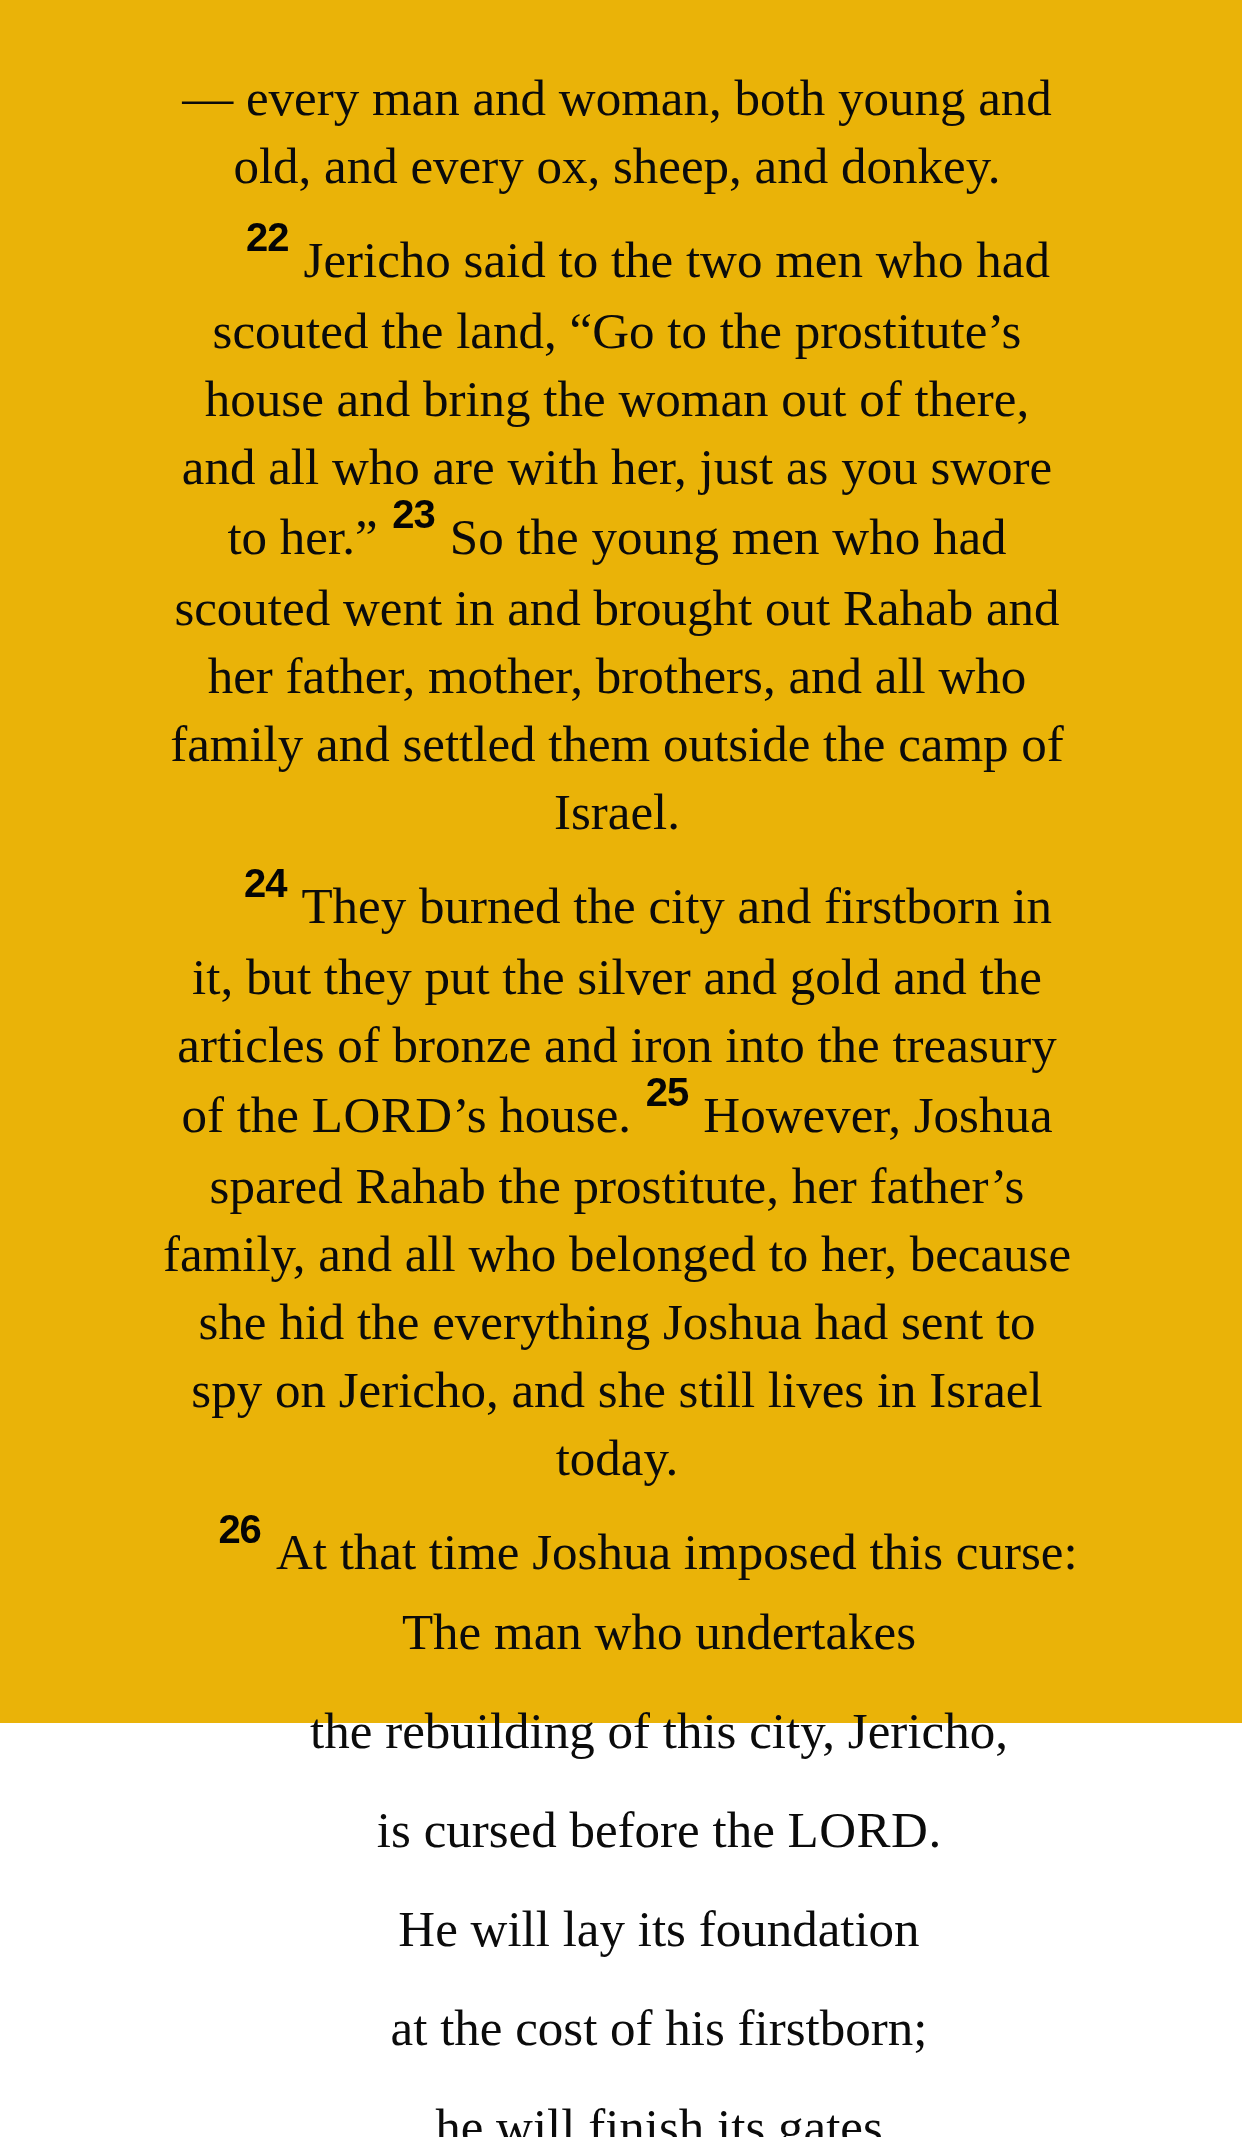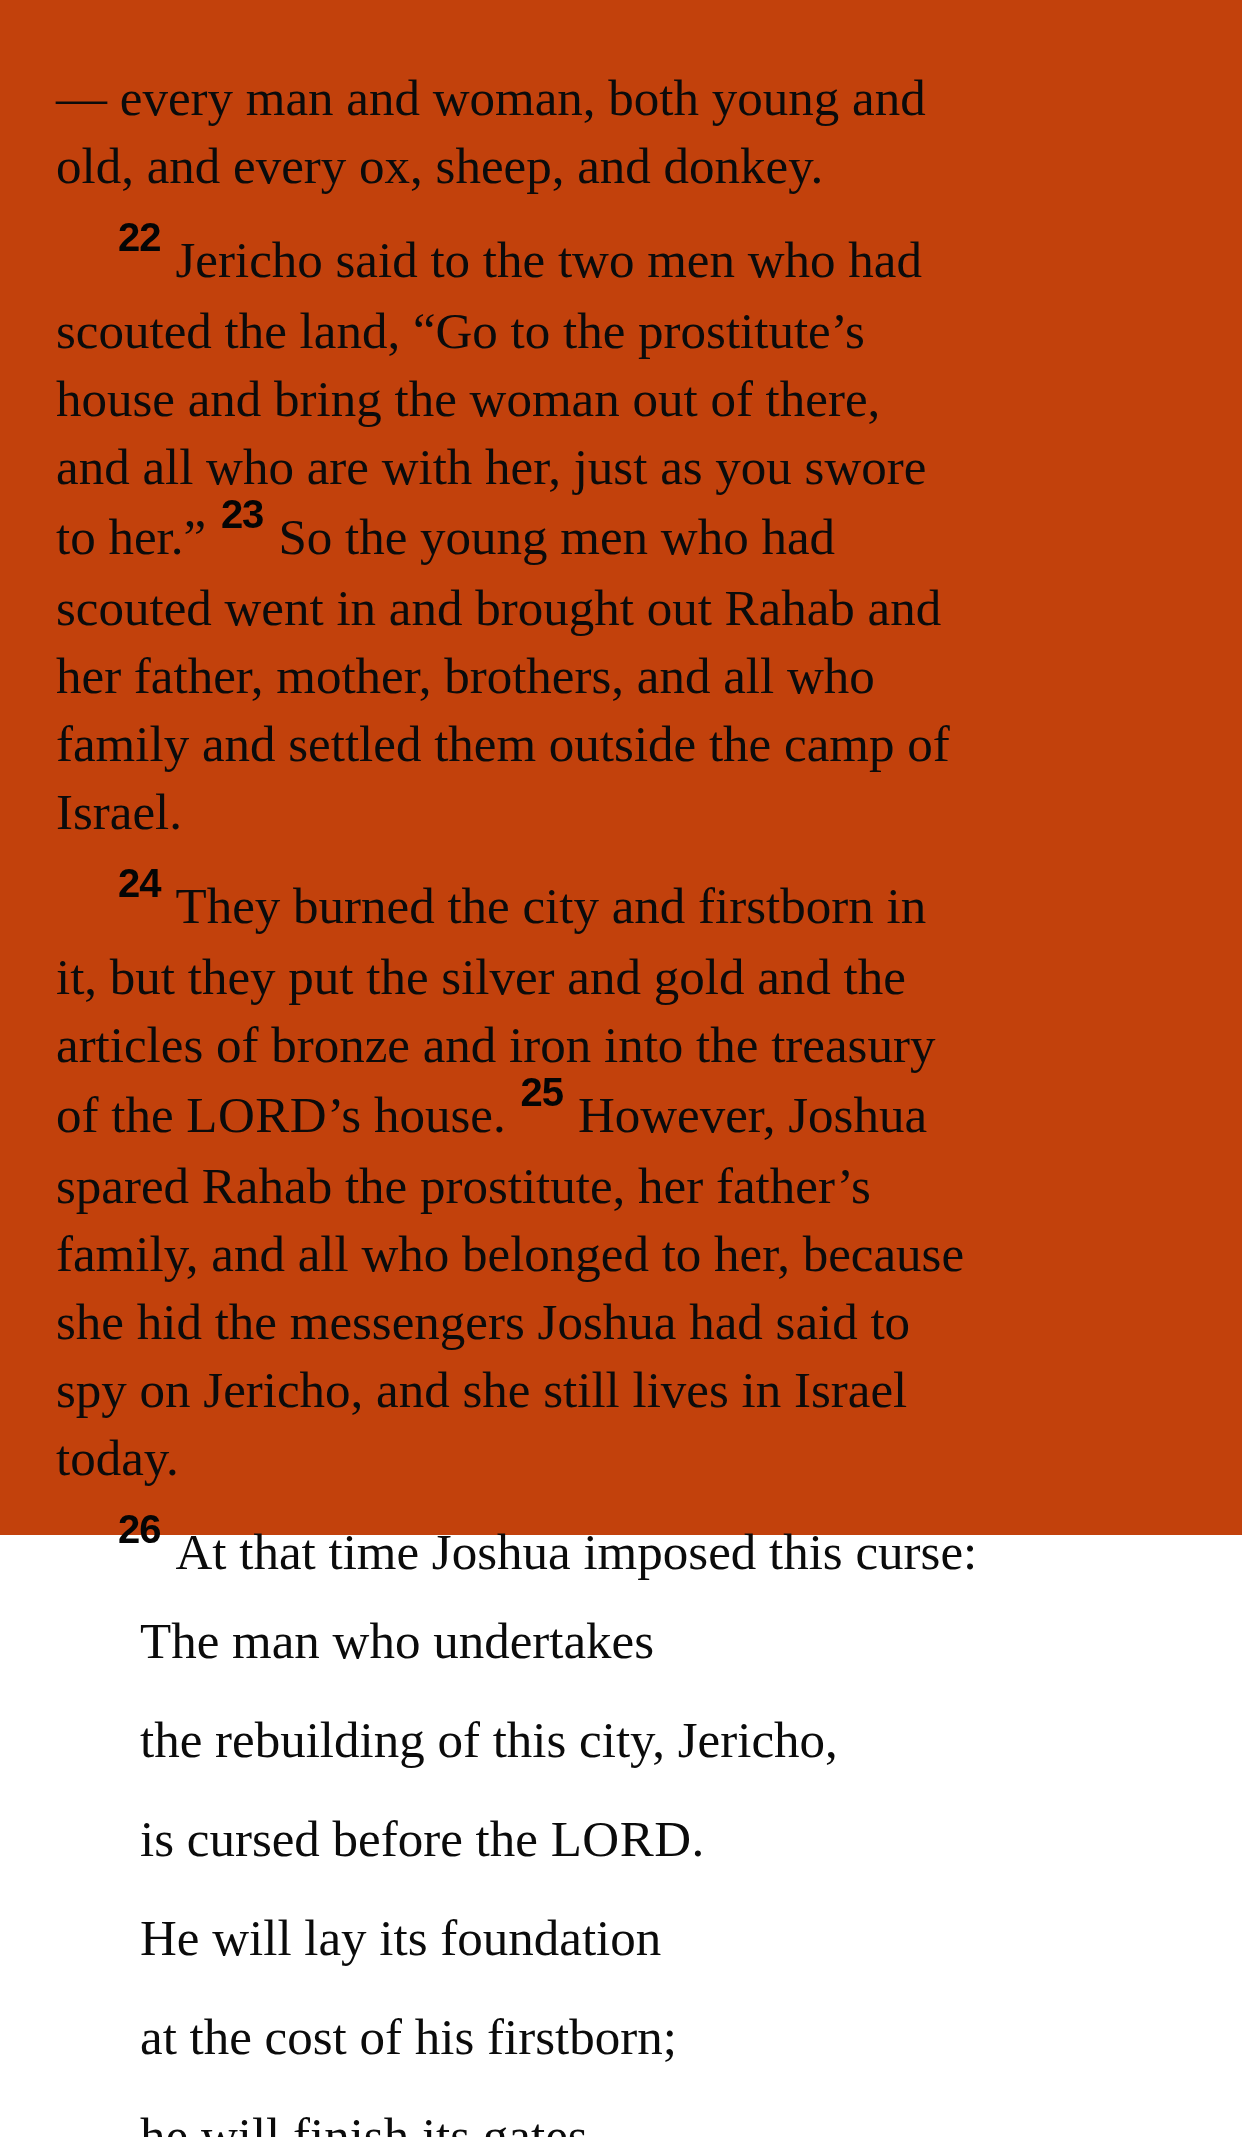--- a/index.html
+++ b/index.html
@@ -5,23 +5,24 @@
   html, body {
     margin: 0;
     padding: 0;
     width: 1242px;
     height: 2137px;
     overflow: hidden;
     background: #ffffff;
   }
   .page {
     width: 1242px;
-    height: 1535px;
-    background: #c2410c;
+    height: 1723px;
+    background: #eab308;
     position: relative;
+    text-align: center;
   }
   .scripture {
     padding: 64px 64px 0 56px;
     font-family: "Liberation Serif", "DejaVu Serif", serif;
     font-size: 51px;
     color: #0b0b0b;
   }
   .line {
     line-height: 68px;
     white-space: nowrap;
@@ -31,21 +32,21 @@
     margin-top: 24px;
     text-indent: 30px;
   }
   
   .line.poetry {
     line-height: 70px;
     margin-left: 84px;
     margin-top: 29px;
   }
   .line.verse-start + .line.poetry {
-    margin-top: 17px;
+    margin-top: 8px;
   }
   
   .versenum {
     display: inline-block;
     transform: translateY(-26px);
     font-family: Liberation Sans, sans-serif;
     font-weight: 700;
     font-size: 40px;
     letter-spacing: -1px;
     margin: 5px 15px 0 2px;
@@ -69,21 +70,21 @@
       <div class="line body"><span>scouted went in and brought out Rahab and</span></div>
       <div class="line body"><span>her father, mother, brothers, and all who</span></div>
       <div class="line body"><span>family and settled them outside the camp of</span></div>
       <div class="line body"><span>Israel.</span></div>
       <div class="line verse-start"><span class="versenum">24</span><span>They burned the city and firstborn in</span></div>
       <div class="line body"><span>it, but they put the silver and gold and the</span></div>
       <div class="line body"><span>articles of bronze and iron into the treasury</span></div>
       <div class="line body"><span>of the </span><span class="divine-name">L</span><span class="divine-name sc">ORD</span><span>’s house. </span><span class="versenum">25</span><span>However, Joshua</span></div>
       <div class="line body"><span>spared Rahab the prostitute, her father’s</span></div>
       <div class="line body"><span>family, and all who belonged to her, because</span></div>
-      <div class="line body"><span>she hid the messengers Joshua had said to</span></div>
+      <div class="line body"><span>she hid the everything Joshua had sent to</span></div>
       <div class="line body"><span>spy on Jericho, and she still lives in Israel</span></div>
       <div class="line body"><span>today.</span></div>
       <div class="line verse-start"><span class="versenum">26</span><span>At that time Joshua imposed this curse:</span></div>
       <div class="line poetry"><span>The man who undertakes</span></div>
       <div class="line poetry"><span>the rebuilding of this city, Jericho,</span></div>
       <div class="line poetry"><span>is cursed before the </span><span class="divine-name">L</span><span class="divine-name sc">ORD</span><span>.</span></div>
       <div class="line poetry"><span>He will lay its foundation</span></div>
       <div class="line poetry"><span>at the cost of his firstborn;</span></div>
       <div class="line poetry"><span>he will finish its gates</span></div>
     </section>

